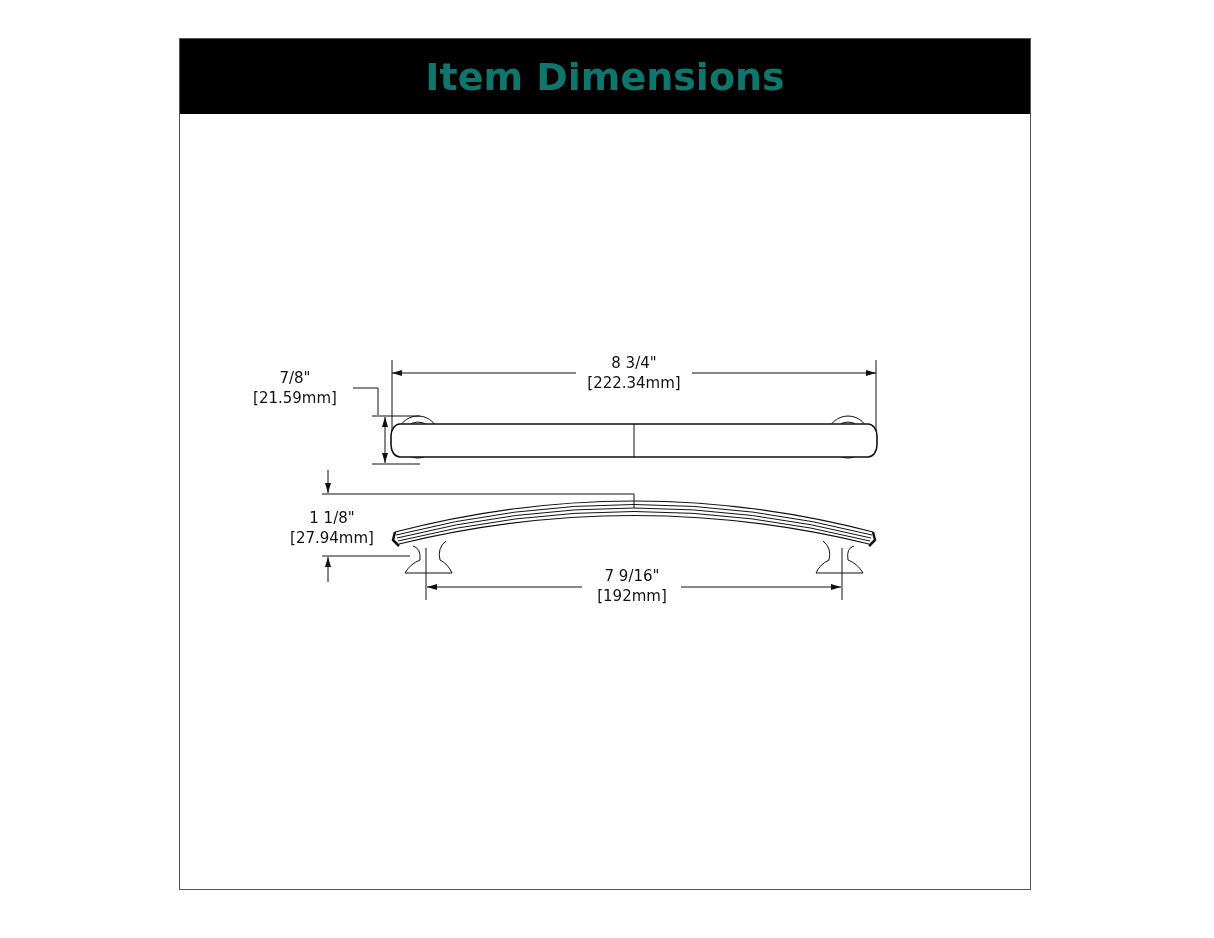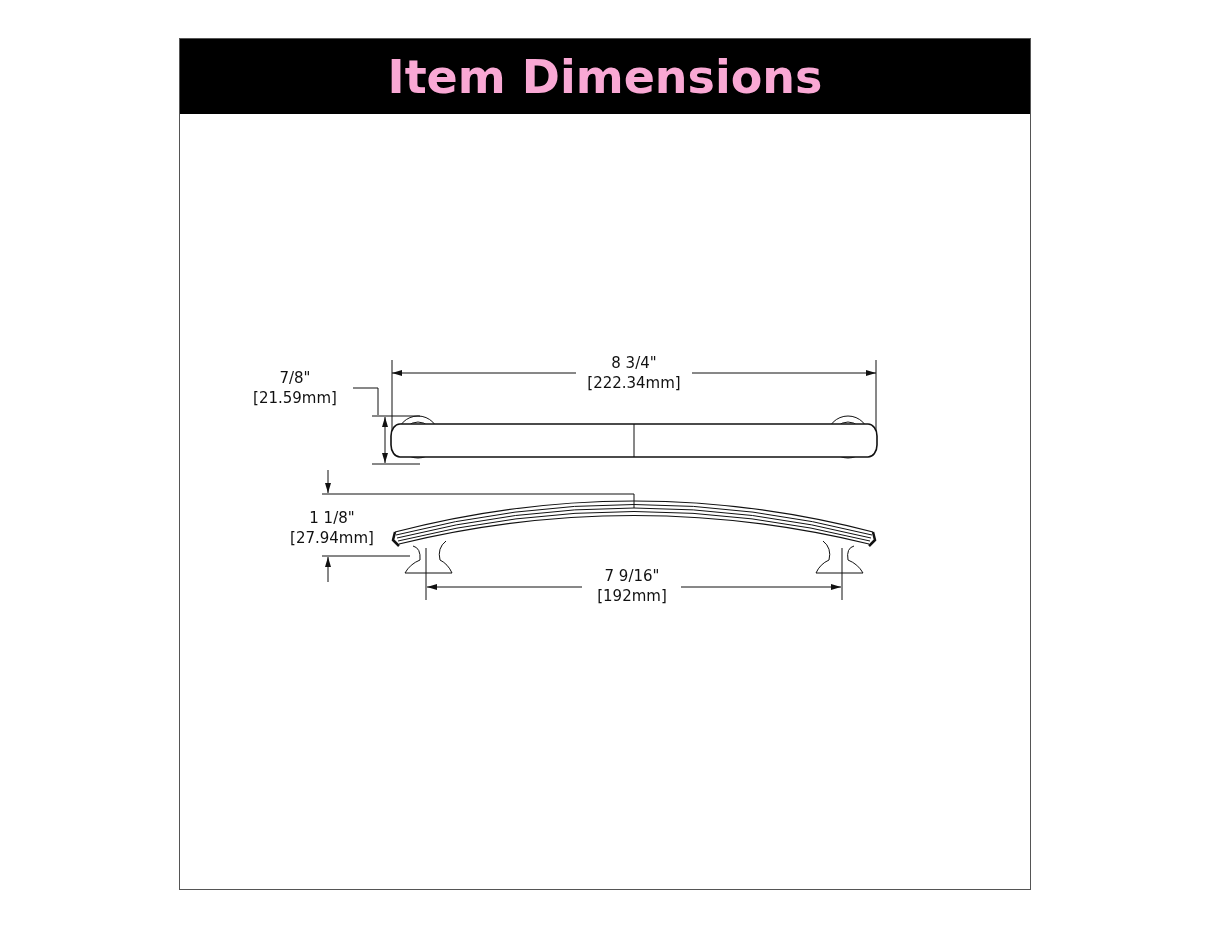--- a/index.html
+++ b/index.html
@@ -1,19 +1,19 @@
 <!DOCTYPE html>
 <html><head>
   <meta charset="utf-8">
   <style>
     html, body { margin:0; padding:0; background:#ffffff; }
     body { width:1214px; height:938px; position:relative; overflow:hidden; font-family:"DejaVu Sans", sans-serif; }
     .frame { position:absolute; left:179px; top:38px; width:852px; height:852px; border:1px solid #555; box-sizing:border-box; background:#fff; }
     .banner { position:absolute; left:0; top:0; width:100%; height:75px; background:#000; display:flex; align-items:center; justify-content:center; }
-    .banner-title { color:#f9a8d4; font-family:"DejaVu Sans", sans-serif; font-weight:bold; font-size:46px; letter-spacing:0px; line-height:1; }
+    .banner-title { color:#0f766e; font-family:"DejaVu Sans", sans-serif; font-weight:bold; font-size:38px; letter-spacing:0px; line-height:1; }
     svg.drawing { position:absolute; left:0; top:0; }
     .lbl { position:absolute; font-family:"DejaVu Sans", sans-serif; font-size:15px; color:#111; text-align:center; line-height:20px; white-space:nowrap; }
     .lbl span { display:block; }
   </style>
 </head>
 <body>
 
 <div class="frame">
   <div class="banner">
     <div class="banner-title">Item Dimensions</div>

